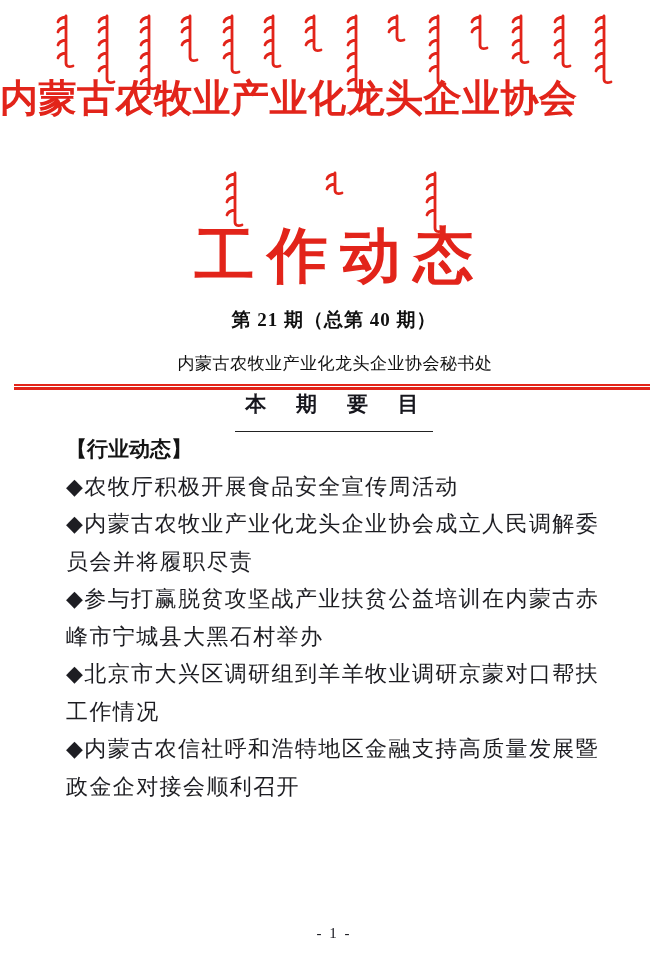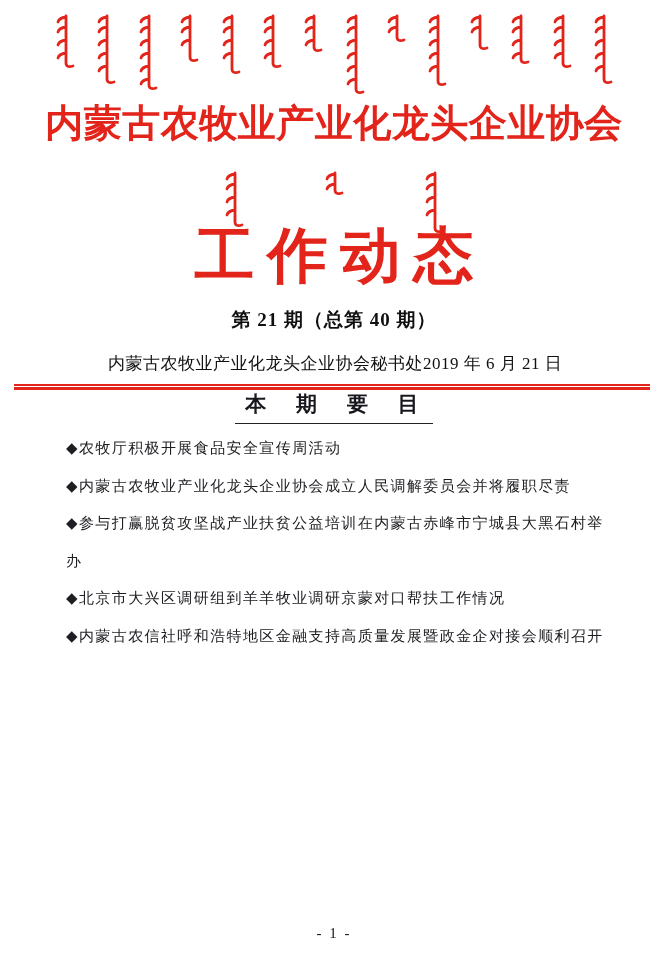--- a/index.html
+++ b/index.html
@@ -17,22 +17,22 @@
   }
   .banner-top{
     position:absolute;top:14px;left:54px;width:560px;height:86px;
     display:flex;justify-content:space-between;align-items:flex-start;
   }
   .banner-mid{
     position:absolute;top:171px;left:0;width:100%;
     display:flex;justify-content:center;gap:78px;align-items:flex-start;
   }
   .assoc-title{
-    position:absolute;top:98px;left:0;width:100%;
-    text-align:center;
+    position:absolute;top:73px;left:0;width:100%;
+    text-align:left;
     font-size:38px;font-weight:bold;color:var(--red);
     letter-spacing:0.5px;line-height:50px;
     font-family:"Liberation Serif","DejaVu Serif",serif;
   }
   .bulletin-title{
     position:absolute;top:220px;left:0;width:100%;
     text-align:center;line-height:72px;
   }
   .bulletin-title span{
     font-size:60px;font-weight:bold;color:var(--red);
@@ -54,33 +54,33 @@
     border-top:2px solid var(--red);
     border-bottom:3px solid var(--red);
     background:transparent;
   }
   .toc-title{
     position:absolute;top:392px;left:0;width:100%;
     text-align:center;line-height:24px;
   }
   .toc-title span{
     font-size:21px;font-weight:bold;color:#16161d;
-    letter-spacing:12px;padding:0 2px 8px 10px;
+    letter-spacing:12px;padding:0 2px 16px 10px;
     border-bottom:1px solid #222;
     font-family:"Liberation Sans","DejaVu Sans",sans-serif;
   }
   .toc{
     position:absolute;top:430px;left:66px;width:540px;
   }
   .toc-heading{
     font-family:"Liberation Sans","DejaVu Sans",sans-serif;
     font-weight:bold;font-size:21px;line-height:37.5px;color:#141414;
   }
   .toc-item{
-    font-size:15px;letter-spacing:1.4px;line-height:37.5px;color:#1d1d22;
+    font-size:22px;letter-spacing:1.4px;line-height:37.5px;color:#1d1d22;
     font-family:"Liberation Serif","DejaVu Serif",serif;
   }
   .footer{
     position:absolute;top:925px;left:0;width:100%;
     text-align:center;font-size:15px;color:#15151c;letter-spacing:2px;
   }
 </style>
 </head>
 <body>
 
@@ -144,30 +144,30 @@
   </div>
 
 <div class="bulletin-title">
   <span>工作动态</span>
 </div>
 
 <div class="issue-line">第 21 期（总第 40 期）</div>
 
 <div class="meta-row">
   <span>内蒙古农牧业产业化龙头企业协会秘书处</span>
-  <span>2019 年 6 月 21 日</span>
 </div>
 
 <div class="red-rule"></div>
 
 <div class="toc-title">
   <span>本 期 要 目</span>
 </div>
 
 <div class="toc">
+    <div class="toc-heading">【行业动态】</div>
     <div class="toc-item">◆农牧厅积极开展食品安全宣传周活动</div>
     <div class="toc-item">◆内蒙古农牧业产业化龙头企业协会成立人民调解委员会并将履职尽责</div>
     <div class="toc-item">◆参与打赢脱贫攻坚战产业扶贫公益培训在内蒙古赤峰市宁城县大黑石村举办</div>
     <div class="toc-item">◆北京市大兴区调研组到羊羊牧业调研京蒙对口帮扶工作情况</div>
     <div class="toc-item">◆内蒙古农信社呼和浩特地区金融支持高质量发展暨政金企对接会顺利召开</div>
   </div>
 
 <div class="footer">- 1 -</div>
 
 </body></html>

